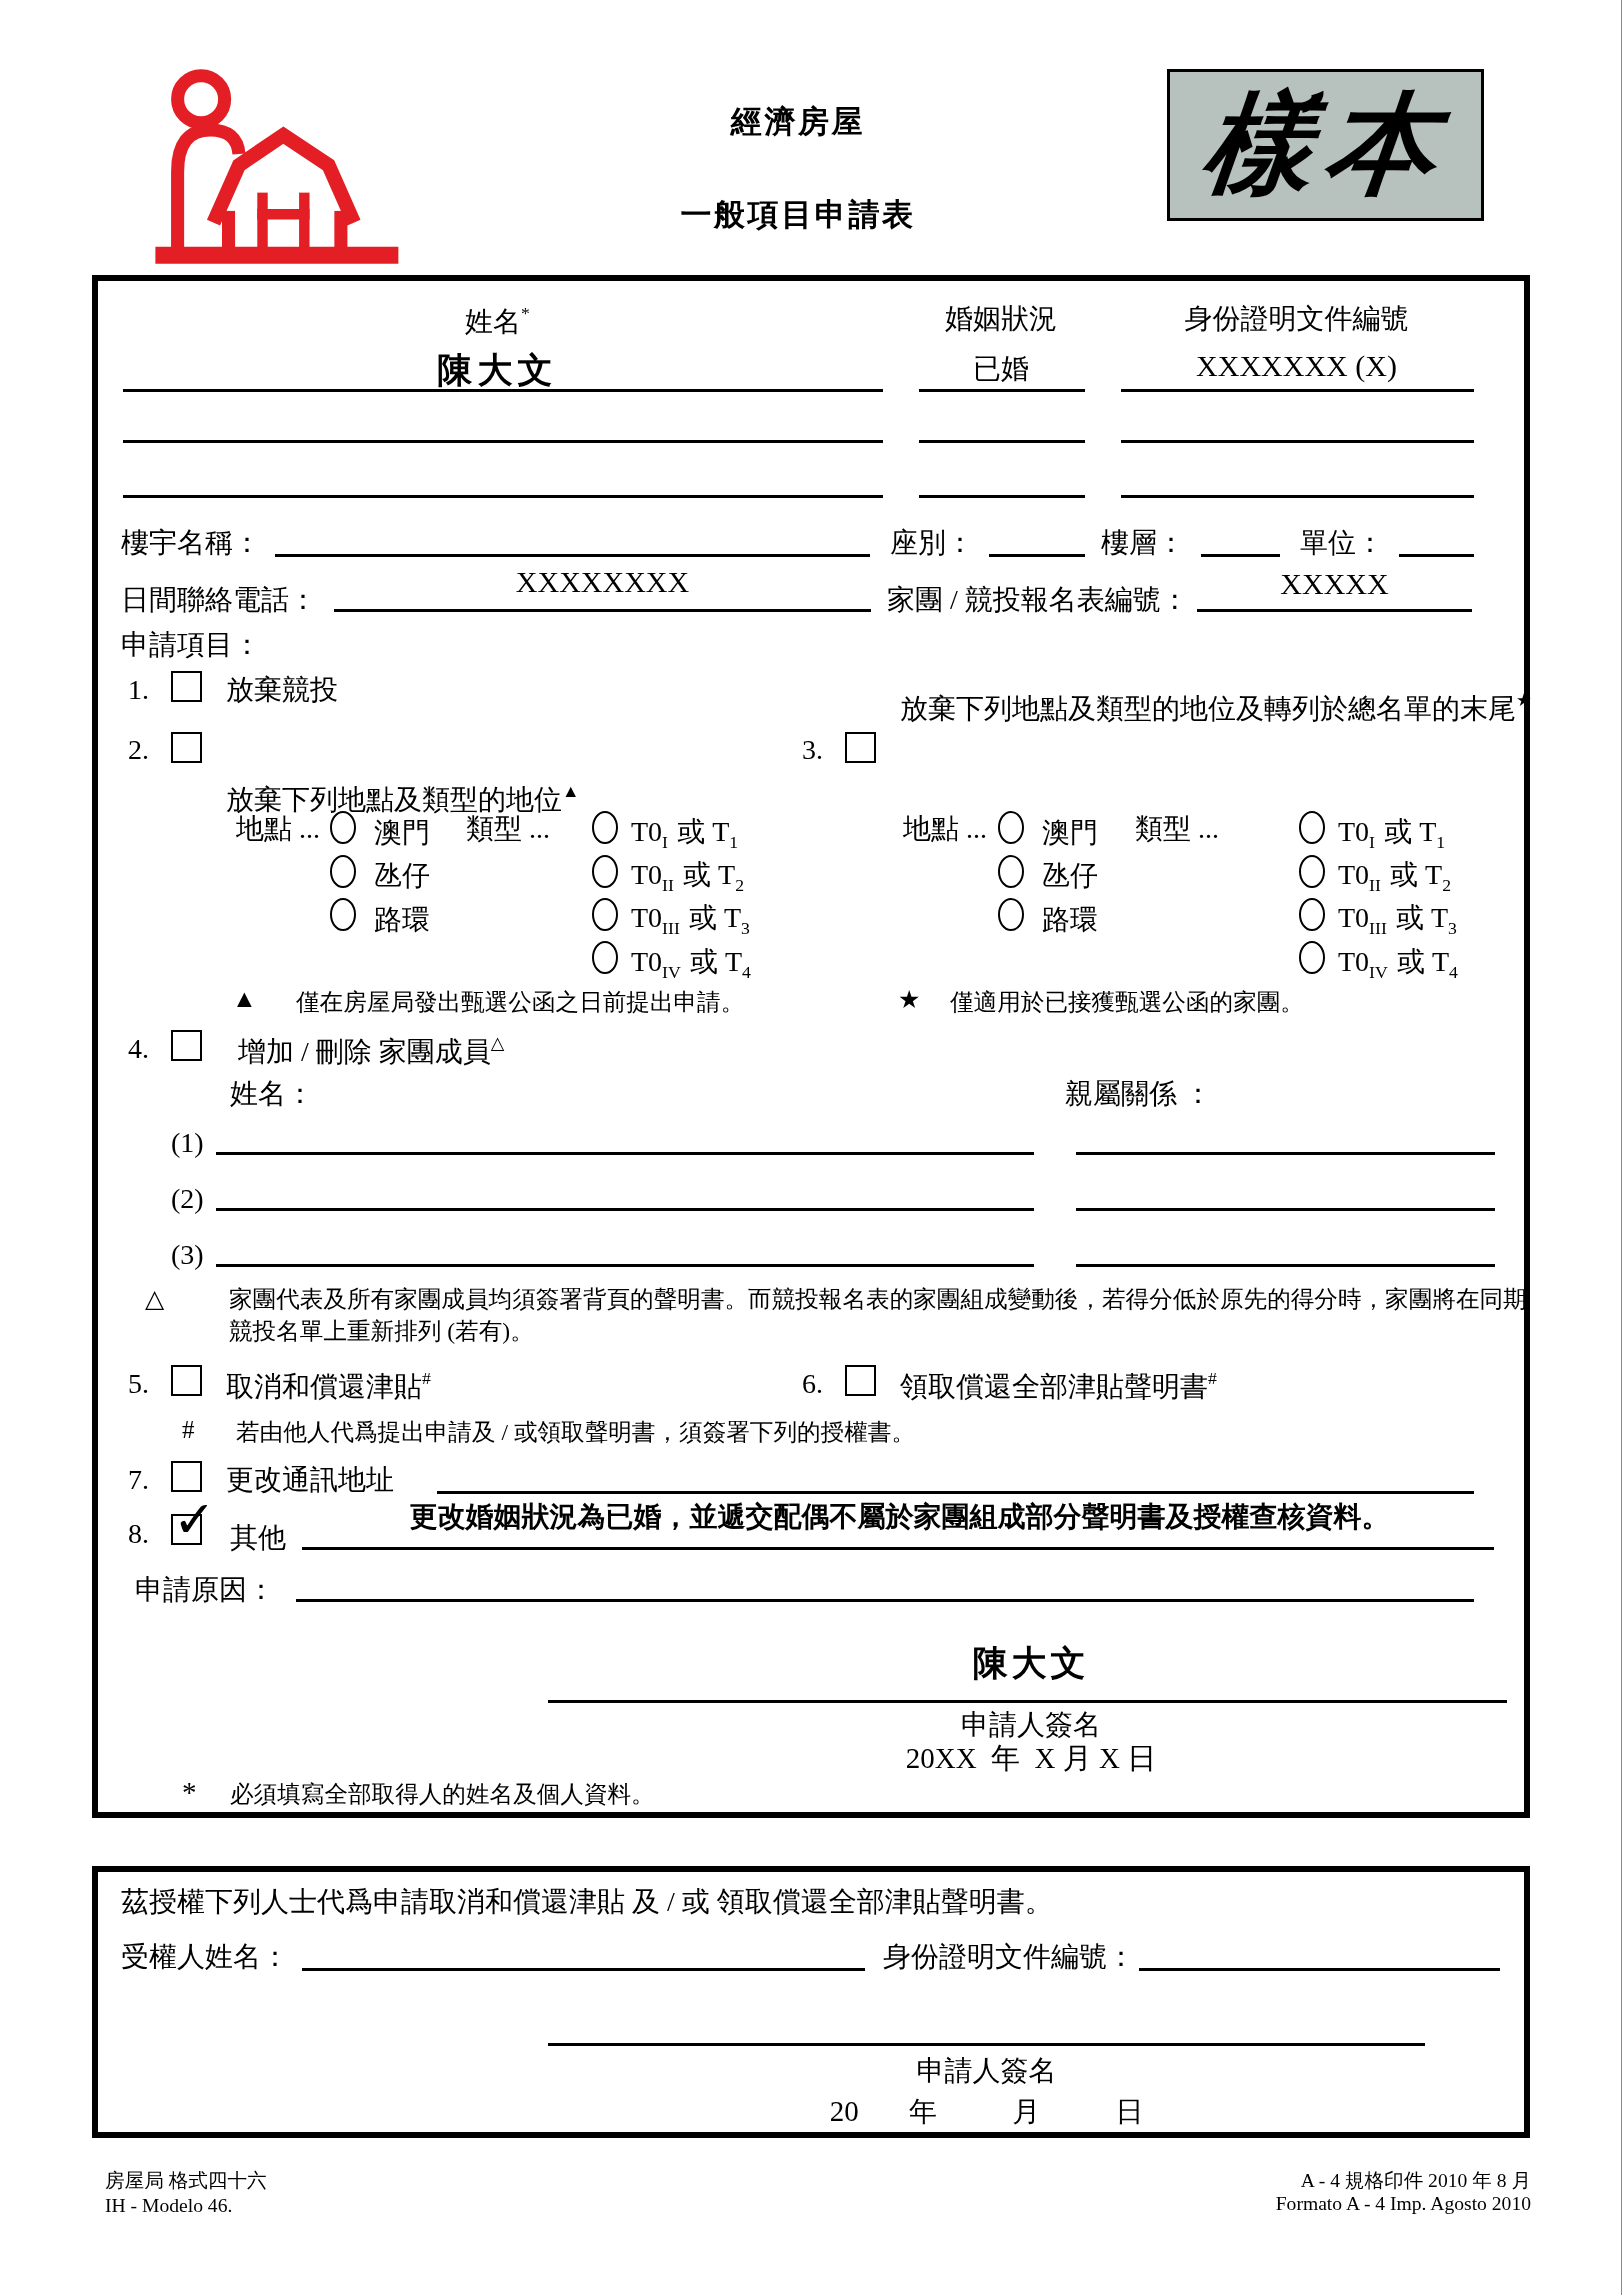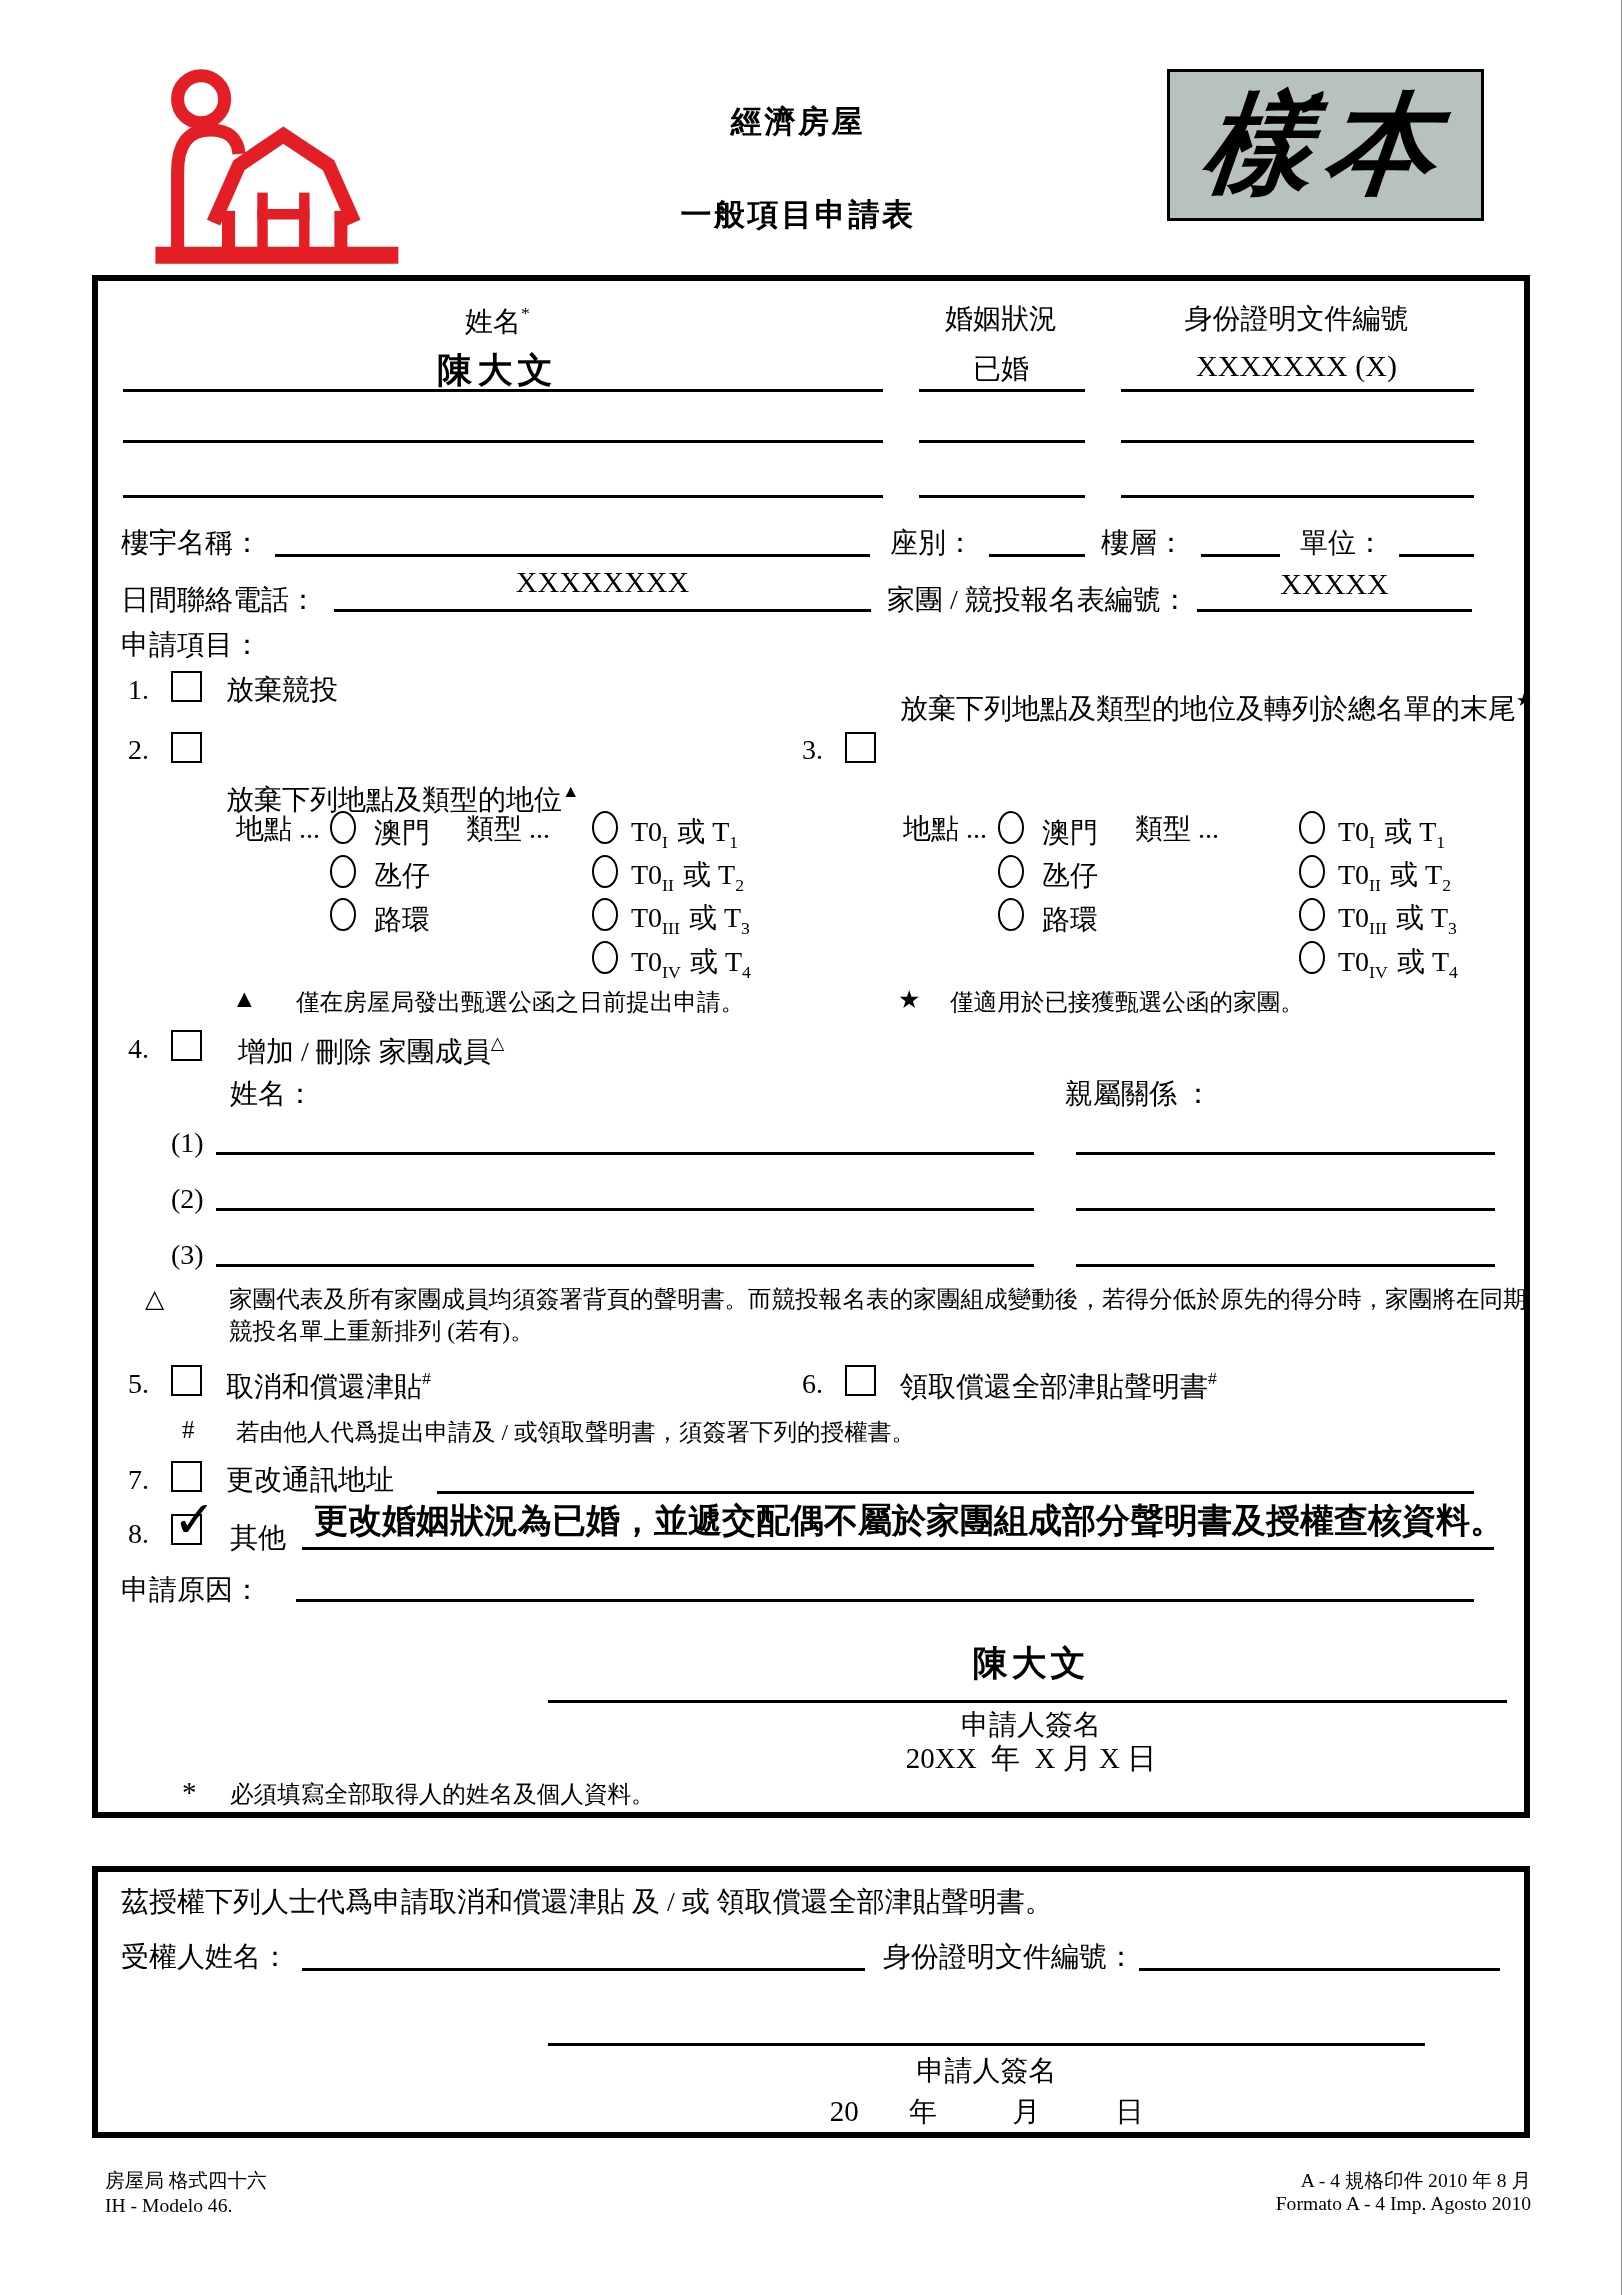--- a/index.html
+++ b/index.html
@@ -196,24 +196,24 @@
   <div class="abs lbl" style="left:128px; top:1464px;">7.</div>
   <div class="abs cb" style="left:171px; top:1461px;"></div>
   <div class="abs lbl" style="left:226px; top:1464px;">更改通訊地址</div>
   <div class="abs line" style="left:437px; top:1491px; width:1037px;"></div>
 
   <div class="abs lbl" style="left:128px; top:1518px;">8.</div>
   <div class="abs cb" style="left:171px; top:1514px;">
     <span class="check">✓</span>
   </div>
   <div class="abs lbl" style="left:230px; top:1522px;">其他</div>
-  <div class="abs ctr hand nw" style="left:314px; top:1498px; width:1171px; font-size:34px;">更改婚姻狀況為已婚，並遞交配偶不屬於家團組成部分聲明書及授權查核資料。</div>
+  <div class="abs ctr hand nw" style="left:314px; top:1498px; width:1171px; font-size:28px;">更改婚姻狀況為已婚，並遞交配偶不屬於家團組成部分聲明書及授權查核資料。</div>
   <div class="abs line" style="left:302px; top:1547px; width:1192px;"></div>
 
-  <div class="abs lbl" style="left:121px; top:1574px;">申請原因：</div>
+  <div class="abs lbl" style="left:135px; top:1574px;">申請原因：</div>
   <div class="abs line" style="left:296px; top:1599px; width:1178px;"></div>
 
   <div class="abs ctr hand" style="left:550px; top:1640px; width:962px; font-size:35px; letter-spacing:3.9px;">陳大文</div>
   <div class="abs line" style="left:548px; top:1700px; width:959px;"></div>
   <div class="abs ctr lbl" style="left:550px; top:1709px; width:962px;">申請人簽名</div>
   <div class="abs ctr ser pre" style="left:550px; top:1739px; width:962px; font-size:29px;">20XX  年  X 月 X 日</div>
 
   <div class="abs ser" style="left:182px; top:1776px; font-size:29px;">*</div>
   <div class="abs note" style="left:230px; top:1779px;">必須填寫全部取得人的姓名及個人資料。</div>
 

